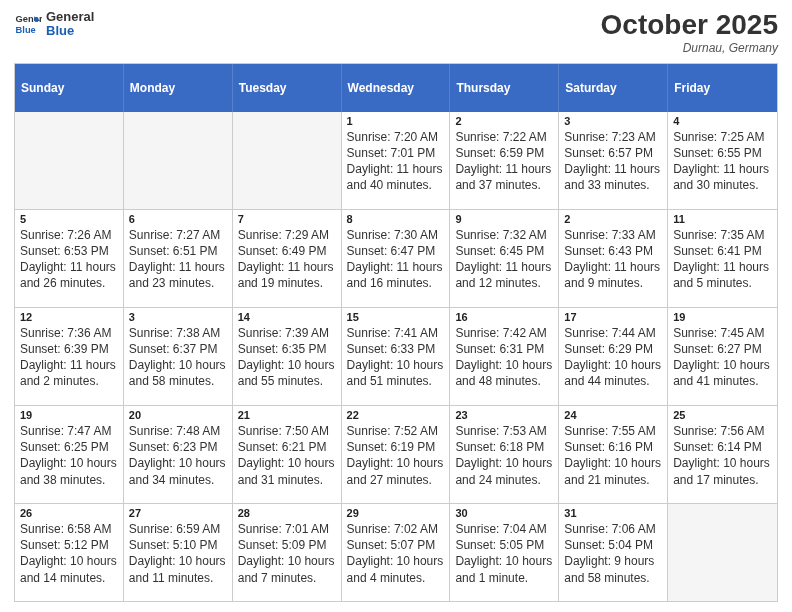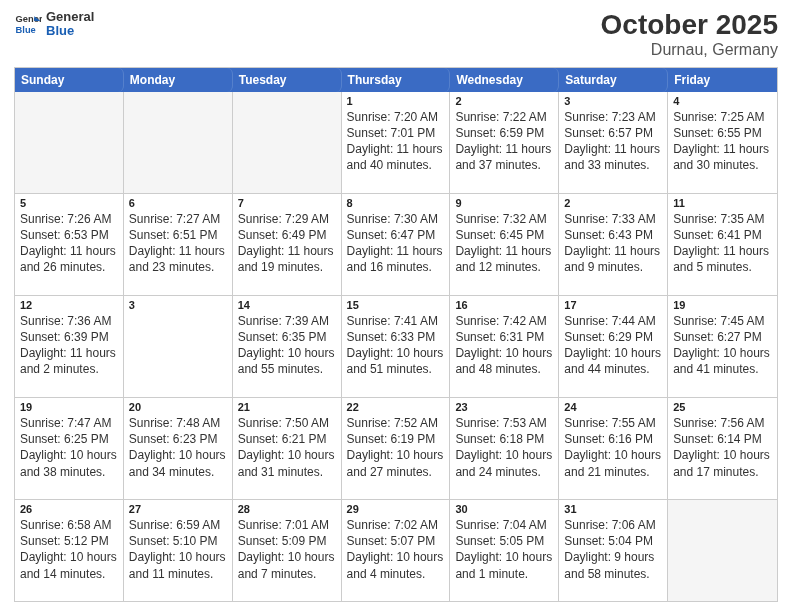--- a/index.html
+++ b/index.html
@@ -35,42 +35,42 @@
     .title-block {
       text-align: right;
     }
     .month-title {
       font-size: 28px;
       font-weight: bold;
       color: #333;
       line-height: 1.1;
     }
     .location {
-      font-size: 16px;
+      font-size: 12px;
       color: #555;
+      font-style: italic;
     }
     .calendar {
       flex: 1;
       display: flex;
       flex-direction: column;
       border: 1px solid #ccc;
     }
     .cal-header {
       display: grid;
       grid-template-columns: repeat(7, 1fr);
       background: #3a6bc4;
     }
     .cal-header-cell {
       color: #fff;
       font-size: 12px;
       font-weight: bold;
-      padding: 5px 6px;
+      padding: 17px 6px;
       text-align: left;
       border-right: 1px solid #5580cc;
-      border-radius: 6px;
     }
     .cal-header-cell:last-child { border-right: none; }
     .cal-body {
       flex: 1;
       display: flex;
       flex-direction: column;
     }
     .cal-row {
       display: grid;
       grid-template-columns: repeat(7, 1fr);
@@ -121,22 +121,22 @@
       <div class="month-title">October 2025</div>
       <div class="location">Durnau, Germany</div>
     </div>
   </div>
 
   <div class="calendar">
     <div class="cal-header" id="cal-header">
         <div class="cal-header-cell">Sunday</div>
         <div class="cal-header-cell">Monday</div>
         <div class="cal-header-cell">Tuesday</div>
+        <div class="cal-header-cell">Wednesday</div>
         <div class="cal-header-cell">Thursday</div>
-        <div class="cal-header-cell">Wednesday</div>
         <div class="cal-header-cell">Saturday</div>
         <div class="cal-header-cell">Friday</div>
       </div>
     <div class="cal-body" id="cal-body">
         <div class="cal-row">
           <div class="cal-cell empty"></div>
           <div class="cal-cell empty"></div>
           <div class="cal-cell empty"></div>
           <div class="cal-cell">
             <div class="day-num">1</div>
@@ -185,20 +185,21 @@
             <div class="cell-text">Sunrise: 7:35 AM<br>Sunset: 6:41 PM<br>Daylight: 11 hours and 5 minutes.</div>
           </div>
         </div>
         <div class="cal-row">
           <div class="cal-cell">
             <div class="day-num">12</div>
             <div class="cell-text">Sunrise: 7:36 AM<br>Sunset: 6:39 PM<br>Daylight: 11 hours and 2 minutes.</div>
           </div>
           <div class="cal-cell">
             <div class="day-num">3</div>
+            <div class="cell-text">Sunrise: 7:38 AM<br>Sunset: 6:37 PM<br>Daylight: 10 hours and 58 minutes.</div>
           </div>
           <div class="cal-cell">
             <div class="day-num">14</div>
             <div class="cell-text">Sunrise: 7:39 AM<br>Sunset: 6:35 PM<br>Daylight: 10 hours and 55 minutes.</div>
           </div>
           <div class="cal-cell">
             <div class="day-num">15</div>
             <div class="cell-text">Sunrise: 7:41 AM<br>Sunset: 6:33 PM<br>Daylight: 10 hours and 51 minutes.</div>
           </div>
           <div class="cal-cell">

